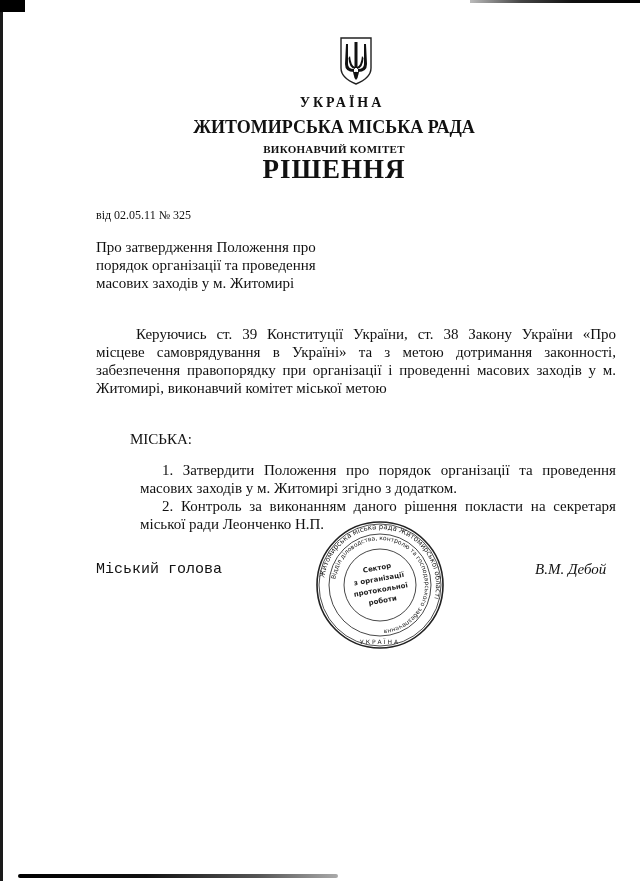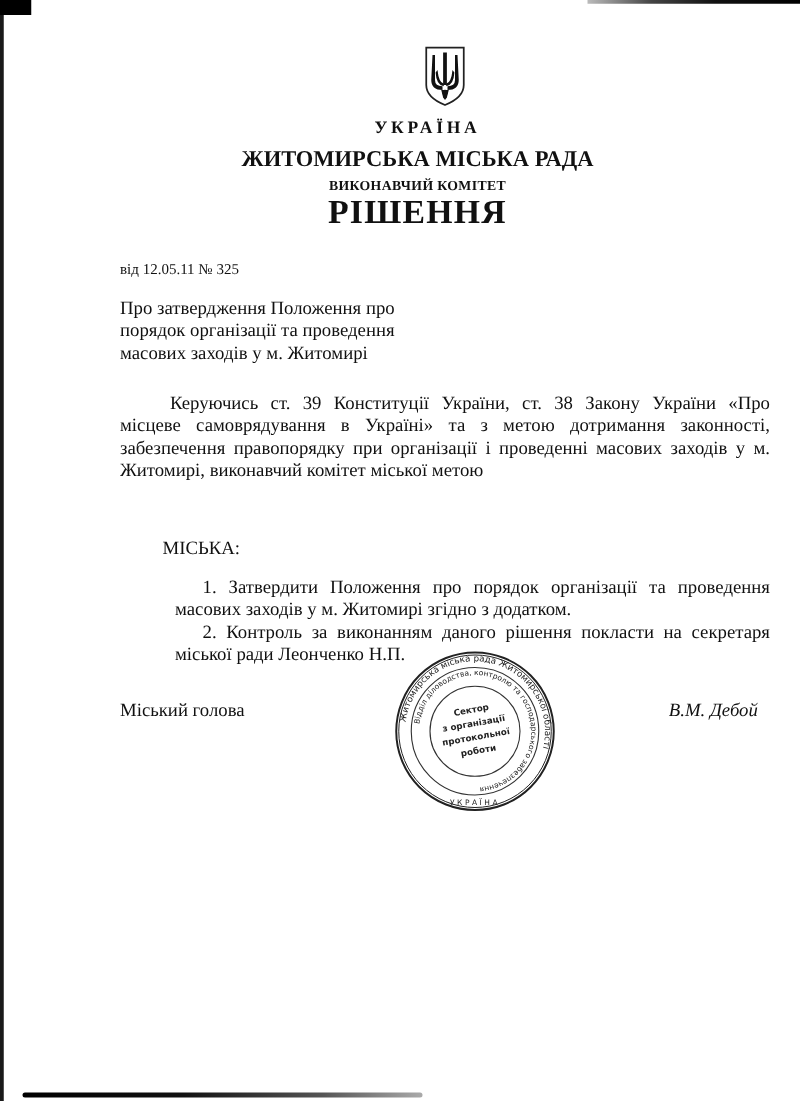--- a/index.html
+++ b/index.html
@@ -43,41 +43,41 @@
     .hdr-committee { top: 143px; font-size: 11px; left: 14px; letter-spacing: 0.3px; }
     .hdr-decision { top: 154px; font-size: 27px; left: 14px; letter-spacing: 1px; }
 
     .date-line {
       position: absolute; left: 96px; top: 208px; font-size: 12px;
     }
     .subject {
       position: absolute; left: 96px; top: 238px; font-size: 15px; line-height: 18px; width: 300px;
     }
     .body-para {
-      position: absolute; left: 96px; top: 314px; width: 520px; font-size: 15px; line-height: 18px;
+      position: absolute; left: 96px; top: 325px; width: 520px; font-size: 15px; line-height: 18px;
       text-align: justify;
     }
     .body-para .l {
       display: block; text-align: justify; text-align-last: justify;
     }
     .body-para .l.last { text-align-last: left; }
     .body-para .l.indent { padding-left: 40px; }
 
     .resolved {
       position: absolute; left: 130px; top: 431px; font-size: 15px;
     }
     .items {
       position: absolute; left: 96px; top: 461px; width: 520px; font-size: 15px; line-height: 18px;
     }
     .items .l { display: block; text-align: justify; text-align-last: justify; margin-left: 44px; }
     .items .l.last { text-align-last: left; }
     .items .l.indent { padding-left: 22px; }
 
     .sig-title {
-      position: absolute; left: 96px; top: 561px; font-size: 15px;
+      position: absolute; left: 96px; top: 561px; font-size: 15px; font-family: Liberation Mono, monospace;
     }
     .sig-name {
       position: absolute; left: 535px; top: 561px; font-size: 15px; font-style: italic;
     }
     .stamp {
       position: absolute; left: 312px; top: 520px; width: 136px; height: 130px;
     }
   </style>
 </head>
 <body>
@@ -98,21 +98,21 @@
     <path d="M14 36 L20 36 L18.5 42 L17 44 L15.5 42 Z"></path>
     <circle cx="17" cy="38" r="2.2"></circle>
   </g>
 </svg>
 
 <div class="hdr hdr-country">УКРАЇНА</div>
 <div class="hdr hdr-council">ЖИТОМИРСЬКА МІСЬКА РАДА</div>
 <div class="hdr hdr-committee">ВИКОНАВЧИЙ КОМІТЕТ</div>
 <div class="hdr hdr-decision">РІШЕННЯ</div>
 
-<div class="date-line">від 12.05.11 № 325</div>
+<div class="date-line">від 02.05.11 № 325</div>
 
 <div class="subject">
   <div>Про затвердження Положення про</div>
   <div>порядок організації та проведення</div>
   <div>масових заходів у м. Житомирі</div>
 </div>
 
 <div class="body-para">
   <span class="l indent">Керуючись ст. 39  Конституції України, ст. 38 Закону України «Про</span>
   <span class="l">місцеве самоврядування в Україні» та з метою дотримання законності,</span>

